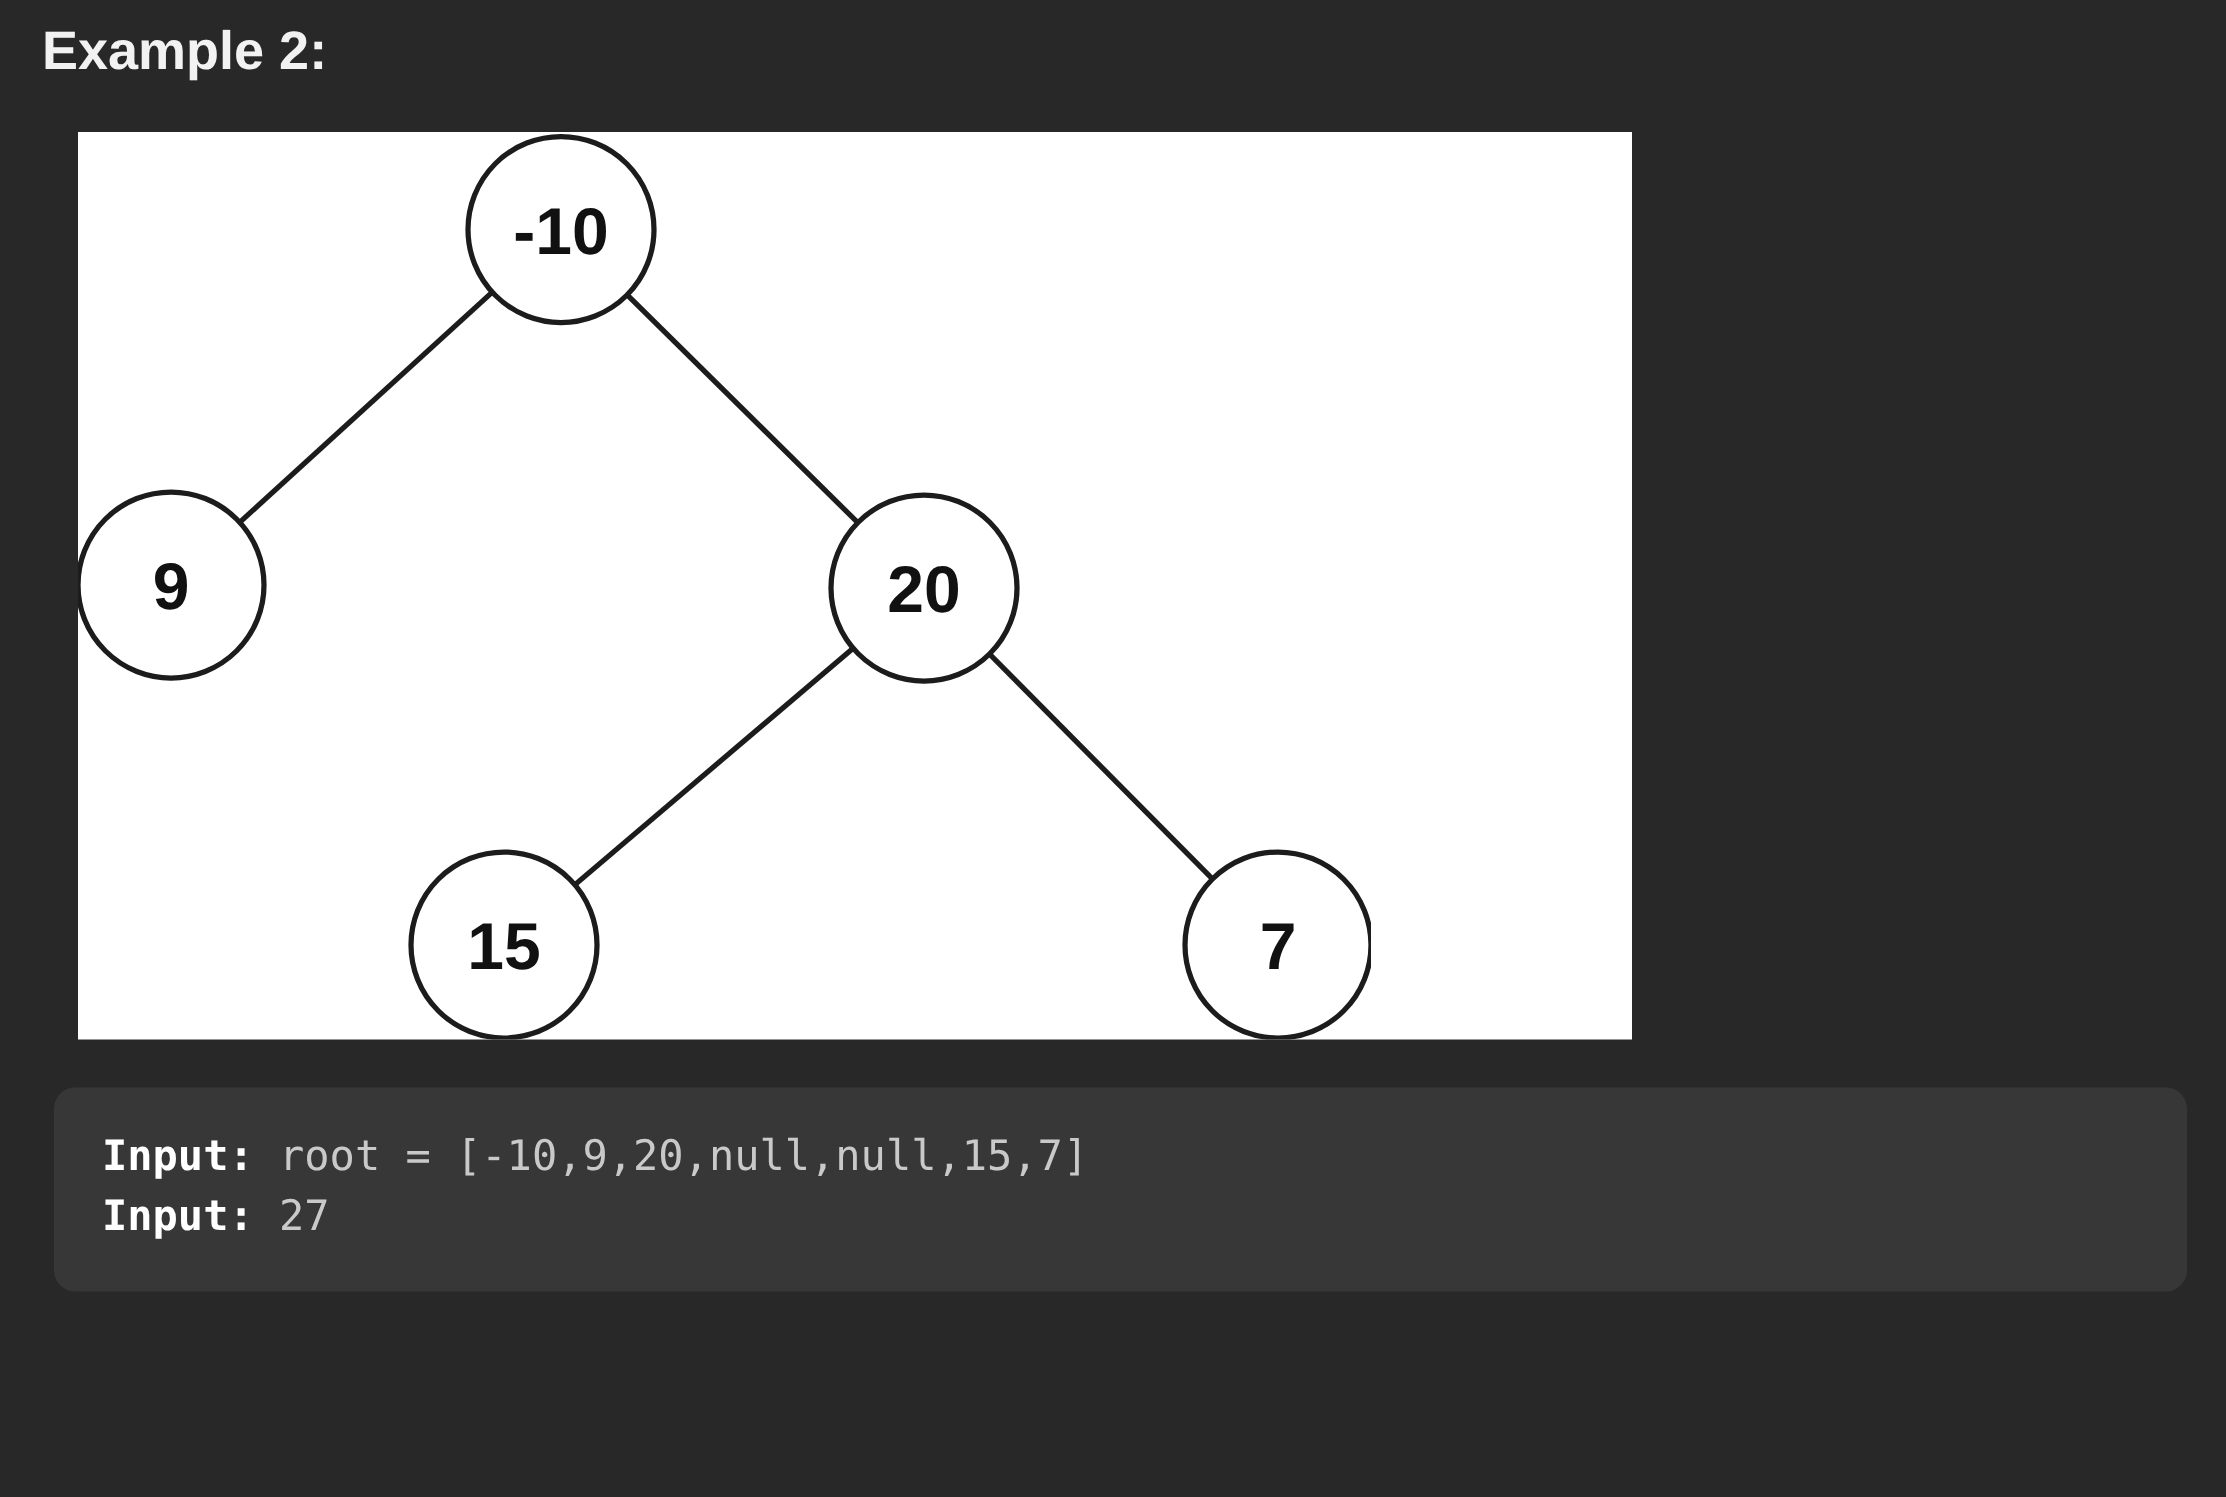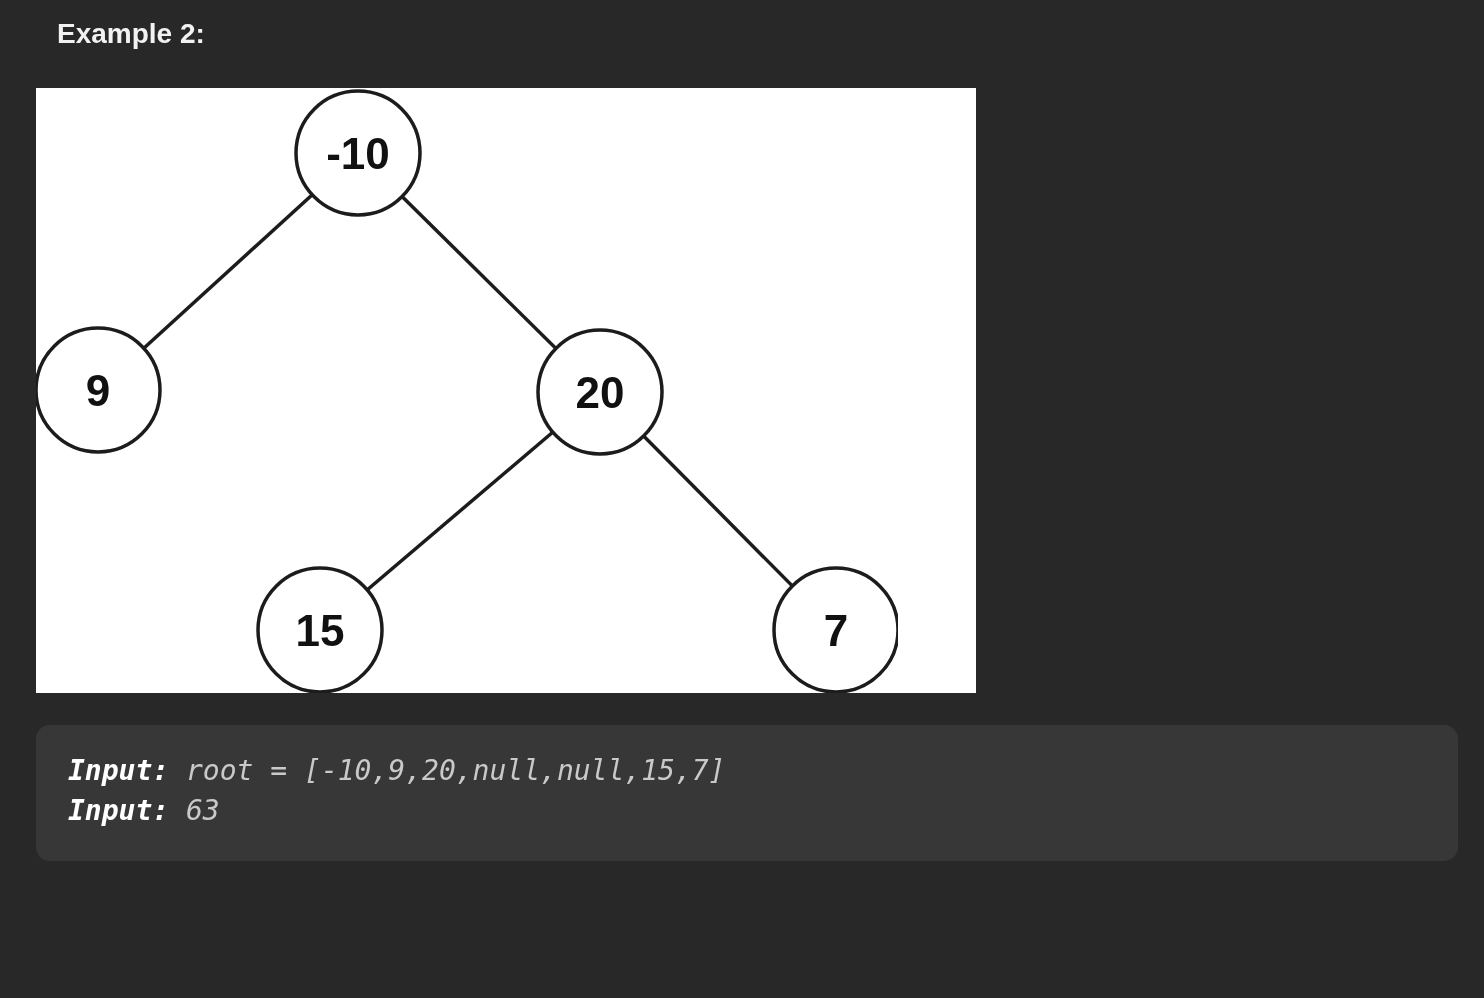--- a/index.html
+++ b/index.html
@@ -10,49 +10,48 @@
     height: 998px;
     overflow: hidden;
     font-family: "Liberation Sans", sans-serif;
   }
   .page {
     position: relative;
     width: 1484px;
     height: 998px;
   }
   .heading {
-    margin: 18px 0 0 57px;
-    font-size: 28px;
+    margin: 18px 0 0 28px;
+    font-size: 36px;
     line-height: 32px;
     font-weight: 700;
     color: #f2f2f2;
   }
   .figure {
-    margin: 38px 0 0 36px;
-    width: 940px;
+    margin: 38px 0 0 52px;
+    width: 1036px;
     height: 605px;
     background: #ffffff;
   }
   .figure svg { display: block; }
   .node-label {
     font-family: "Liberation Sans", sans-serif;
     font-weight: 700;
     font-size: 44px;
     text-anchor: middle;
   }
   .code-block {
     margin: 32px 26px 0 36px;
     background: #373737;
     border-radius: 14px;
     padding: 26px 32px 30px 32px;
     font-family: "DejaVu Sans Mono", "Liberation Mono", monospace;
     font-size: 28px;
     line-height: 40px;
     color: #c9c9c9;
-    font-style: italic;
   }
   .code-line { white-space: normal; }
   .lbl {
     font-weight: 700;
     color: #ffffff;
   }
 </style>
 </head>
 <body>
 
@@ -79,17 +78,17 @@
       </svg>
   </div>
 
   <div class="code-block">
     <div class="code-line">
       <span class="lbl">Input:</span>
       <span>root = [-10,9,20,null,null,15,7]</span>
     </div>
     <div class="code-line">
       <span class="lbl">Input:</span>
-      <span>63</span>
+      <span>27</span>
     </div>
   </div>
 
 </div>
 
 </body></html>

